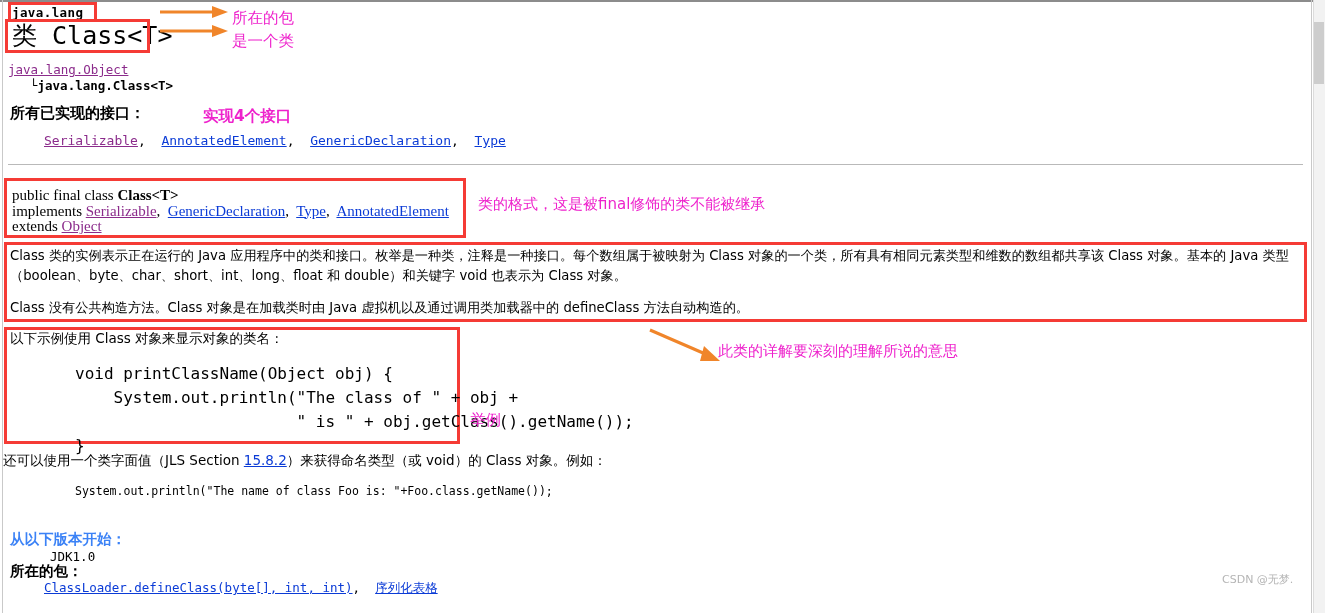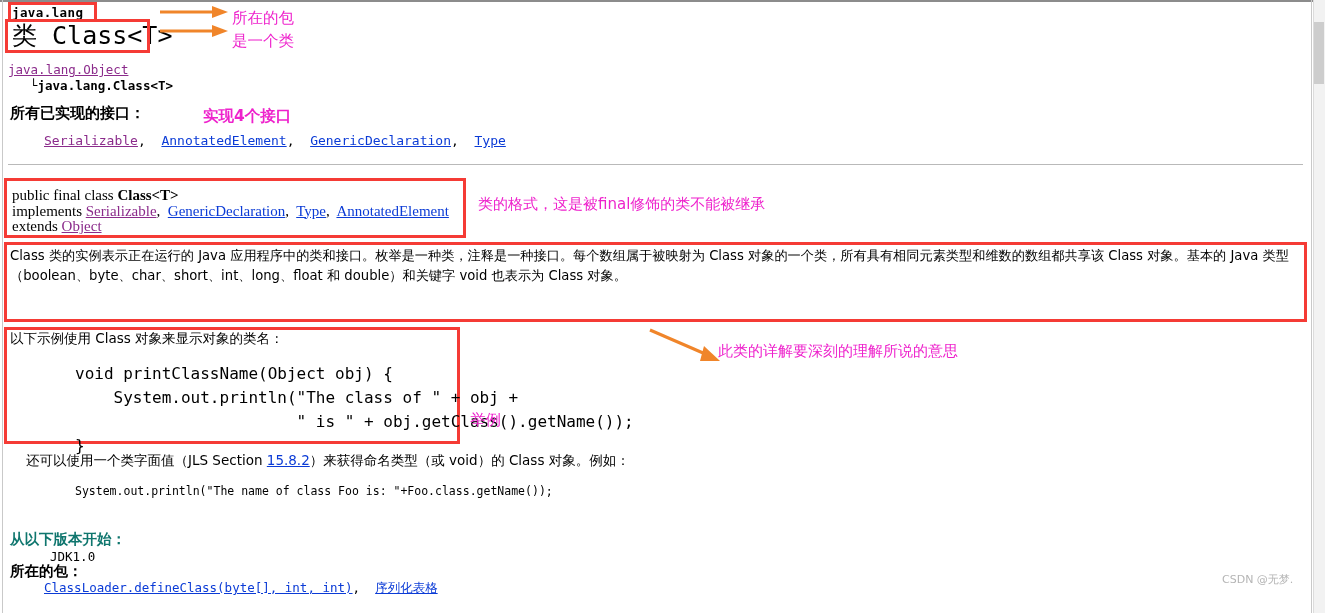--- a/index.html
+++ b/index.html
@@ -53,24 +53,24 @@
   #descbox{left:4px;top:242px;width:1303px;height:80px;}
   #desc{position:absolute;left:10px;top:246px;width:1292px;font-size:13.2px;line-height:20px;color:#000;}
   #desc p{margin:0 0 12px 0;}
 
   
   #exbox{left:4px;top:327px;width:456px;height:117px;}
   #exintro{position:absolute;left:10px;top:330px;font-size:13.5px;color:#000;}
   #excode{position:absolute;left:75px;top:362px;font-size:16px;line-height:24px;color:#000;white-space:pre;}
 
   
-  #afterEx{position:absolute;left:26px;top:452px;font-size:13.5px;color:#000;}
+  #afterEx{position:absolute;left:3px;top:452px;font-size:13.5px;color:#000;}
   #code2{position:absolute;left:75px;top:484px;font-size:11.5px;color:#000;white-space:pre;}
 
-  #sinceLabel{position:absolute;left:10px;top:530px;font-size:14.5px;font-weight:bold;color:#0f766e;}
+  #sinceLabel{position:absolute;left:10px;top:530px;font-size:14.5px;font-weight:bold;color:#3b82f6;}
   #sinceVal{position:absolute;left:50px;top:549px;font-size:12.5px;color:#000;}
   #seeLabel{position:absolute;left:10px;top:562px;font-size:14.5px;font-weight:bold;color:#000;}
   #seeLinks{position:absolute;left:44px;top:580px;font-size:12.5px;}
 
   
   .anno{position:absolute;color:#ee22cc;font-family:"DejaVu Sans","Liberation Sans",sans-serif;}
   #anno1{left:232px;top:7px;font-size:15.5px;line-height:23px;}
   #anno2{left:203px;top:106px;font-size:15.5px;font-weight:bold;}
   #anno3{left:478px;top:195px;font-size:15px;}
   #anno4{left:718px;top:342px;font-size:15px;}
@@ -132,20 +132,21 @@
     <div id="sig" class="mono">
       <div><span>public final class </span><span class="b">Class&lt;T&gt;</span></div>
       <div><span>implements </span><span class="lnk visited">Serializable</span><span>,&nbsp; </span><span class="lnk">GenericDeclaration</span><span>,&nbsp; </span><span class="lnk">Type</span><span>,&nbsp; </span><span class="lnk">AnnotatedElement</span></div>
       <div><span>extends </span><span class="lnk visited">Object</span></div>
     </div>
     <div class="anno" id="anno3">类的格式，这是被final修饰的类不能被继承</div>
 
     <div class="redbox" id="descbox"></div>
     <div id="desc" class="cn">
       <p>Class 类的实例表示正在运行的 Java 应用程序中的类和接口。枚举是一种类，注释是一种接口。每个数组属于被映射为 Class 对象的一个类，所有具有相同元素类型和维数的数组都共享该 Class 对象。基本的 Java 类型（boolean、byte、char、short、int、long、float 和 double）和关键字 void 也表示为 Class 对象。</p>
+      <p>Class 没有公共构造方法。Class 对象是在加载类时由 Java 虚拟机以及通过调用类加载器中的 defineClass 方法自动构造的。</p>
     </div>
 
     <div class="redbox" id="exbox"></div>
     <div id="exintro" class="cn">以下示例使用 Class 对象来显示对象的类名：</div>
     <pre id="excode" class="mono" style="margin:0;">void printClassName(Object obj) {
     System.out.println("The class of " + obj +
                        " is " + obj.getClass().getName());
 }</pre>
 
     <svg class="arrow" style="left:648px;top:328px;" width="76" height="36">

